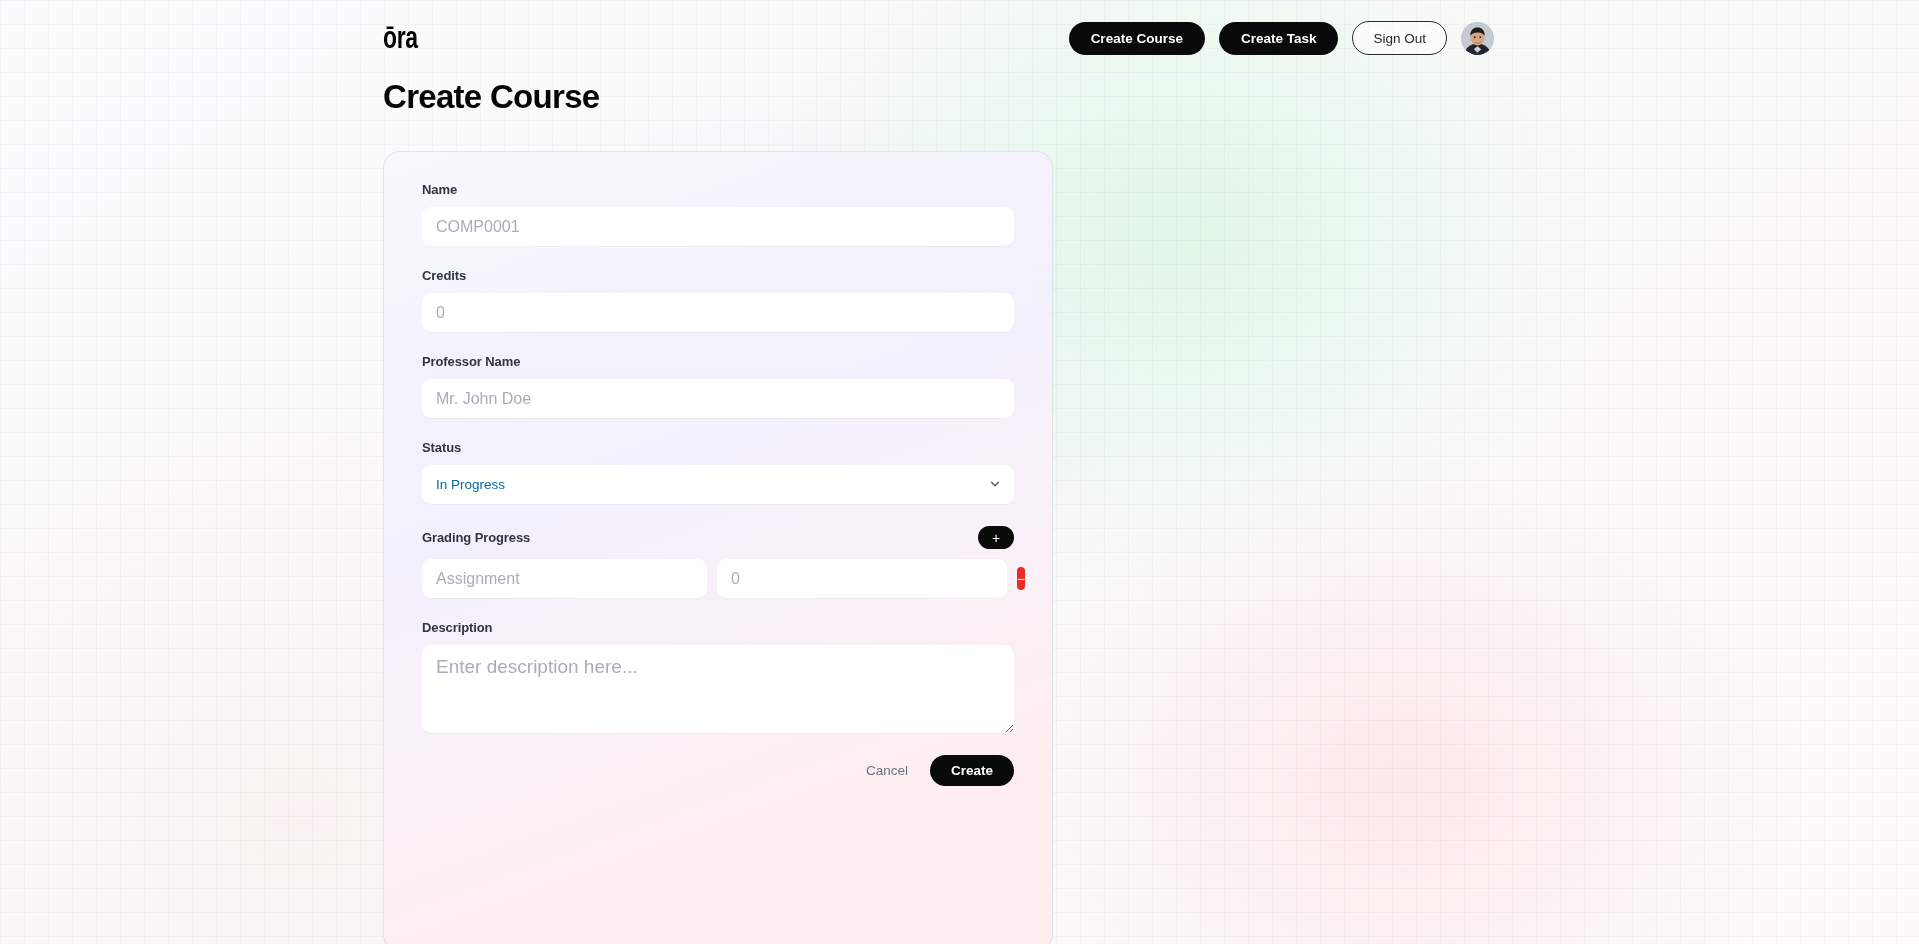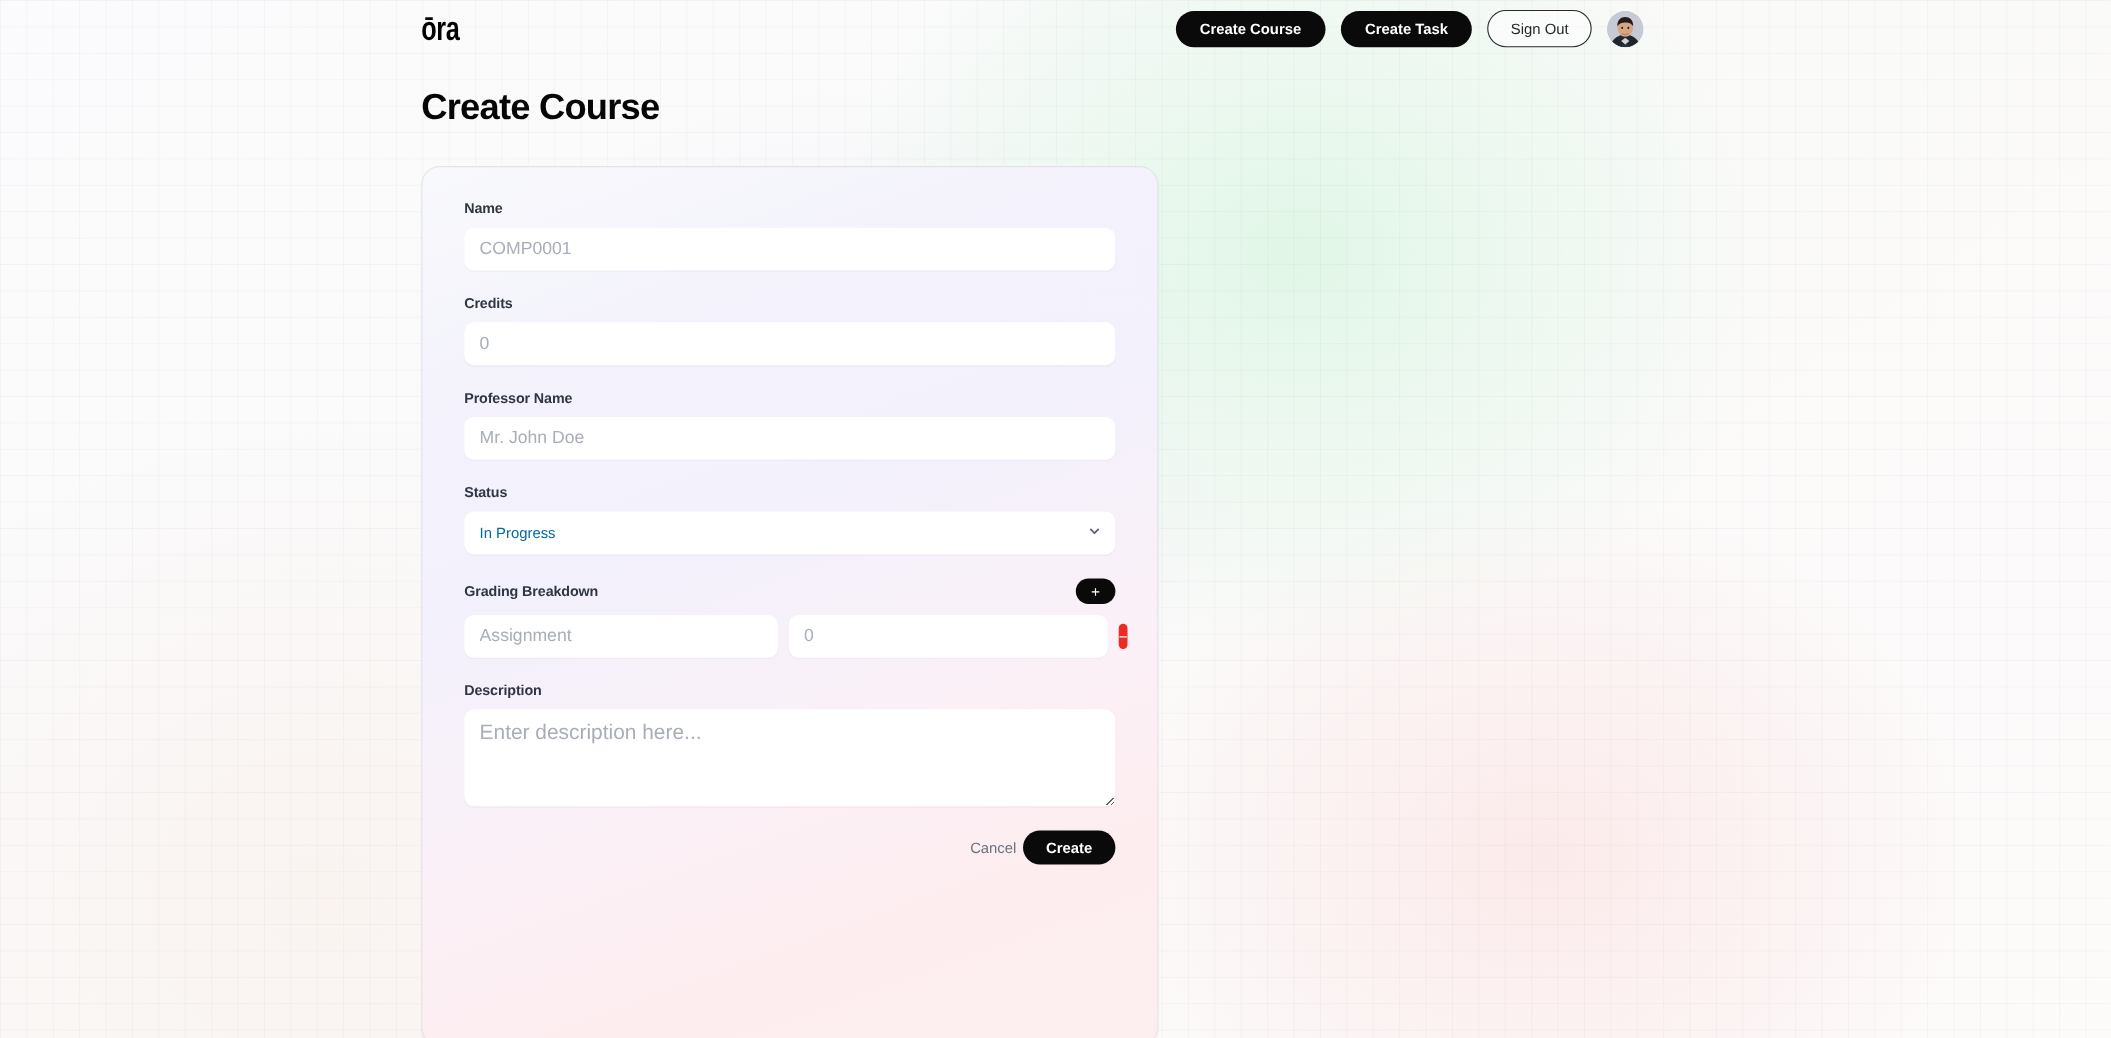--- a/index.html
+++ b/index.html
@@ -37,21 +37,21 @@
     background-image:
       linear-gradient(to right, rgba(110,120,130,0.055) 1px, transparent 1px),
       linear-gradient(to bottom, rgba(110,120,130,0.055) 1px, transparent 1px);
     background-size: 24px 24px;
     pointer-events: none;
   }
 
   
   .header {
     position: absolute;
-    top: 0; left: 0;
+    top: 12px; left: 0;
     width: 1534px;
     height: 60px;
     display: flex;
     align-items: center;
     z-index: 5;
   }
   .logo {
     position: absolute;
     left: 383px;
     top: 10px;
@@ -243,21 +243,21 @@
     resize: vertical;
     box-shadow: 0 1px 1px rgba(16,24,40,0.03);
     display: block;
   }
   .textarea::placeholder { color: #a8adb9; }
 
   .card-footer {
     display: flex;
     align-items: center;
     justify-content: flex-end;
-    gap: 2px;
+    gap: 18px;
     margin-top: 20px;
     padding-bottom: 26px;
   }
   .btn-text {
     background: transparent;
     border: none;
     font-size: 13.5px;
     color: #6b7280;
     cursor: pointer;
     font-family: "Liberation Sans", sans-serif;
@@ -340,21 +340,21 @@
         <span class="chevron">
           <svg width="12" height="12" viewBox="0 0 12 12" fill="none">
             <path d="M2.6 4.3 L6 7.7 L9.4 4.3" stroke="#5c6370" stroke-width="1.6" stroke-linecap="round" stroke-linejoin="round"></path>
           </svg>
         </span>
       </div>
     </div>
 
     <div class="field">
       <div class="grading-header">
-        <div class="field-label" style="margin-bottom:0">Grading Breakdown</div>
+        <div class="field-label" style="margin-bottom:0">Grading Progress</div>
         <button class="icon-btn add">+</button>
       </div>
 
       <div class="grading-row">
         <input class="input g-name" type="text" placeholder="Assignment" style="">
         <input class="input g-weight" type="text" placeholder="0" style="">
         <button class="icon-btn remove">−</button>
       </div>
     </div>
 

